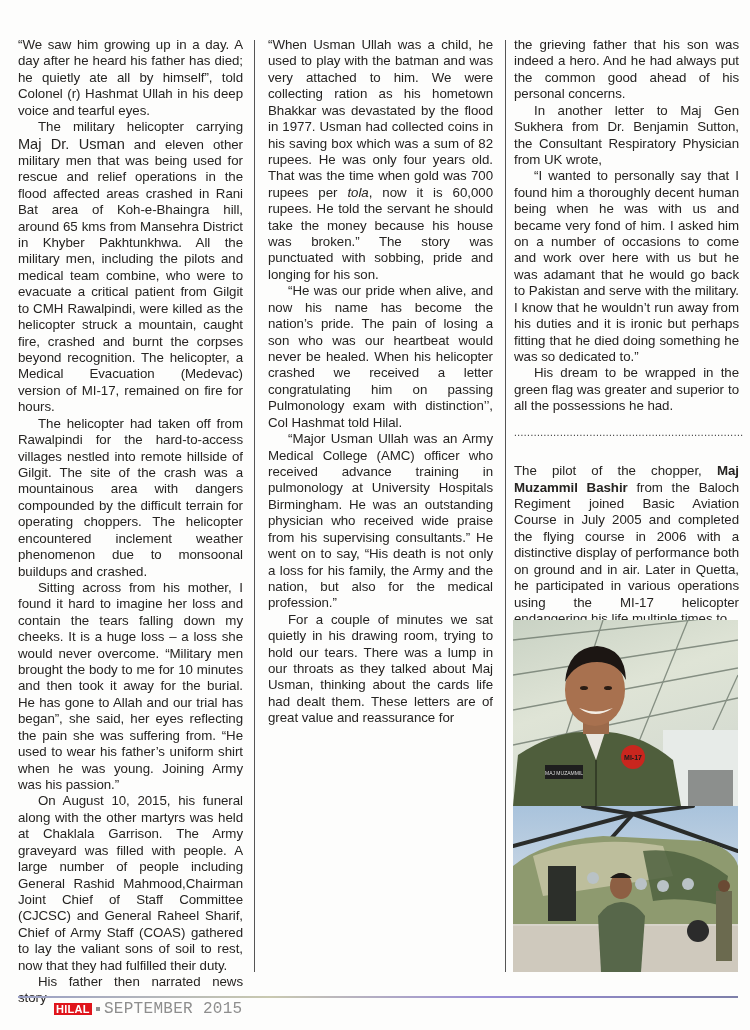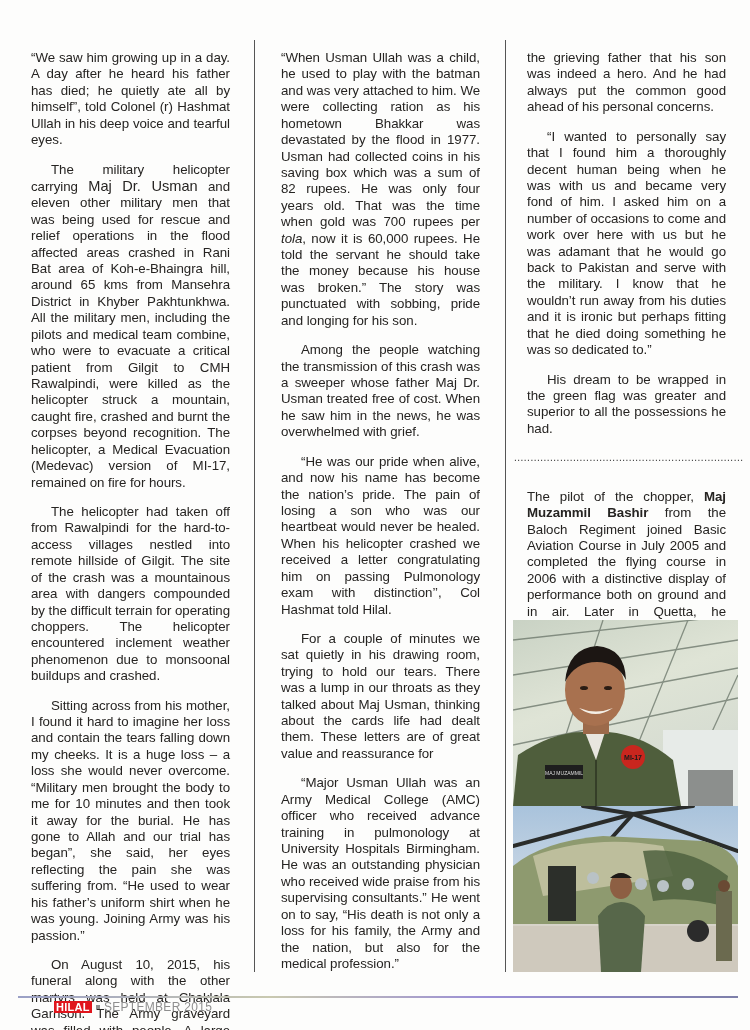--- a/index.html
+++ b/index.html
@@ -5,69 +5,69 @@
   html, body { margin: 0; padding: 0; }
   body {
     width: 750px; height: 1030px; background: #fdfdfc; position: relative; overflow: hidden;
     font-family: "Liberation Sans", sans-serif; color: #262422;
   }
   .col {
     position: absolute; top: 37px;
     font-size: 13.3px; line-height: 16.42px; text-align: justify;
     letter-spacing: -0.05px;
   }
-  .col p { margin: 13px; text-indent: 20px; }
+  .col p { margin: 0; text-indent: 20px; }
   .col p.noindent { text-indent: 0; }
   #col1 { left: 18px; width: 225px; }
   #col2 { left: 268px; width: 225px; }
   #col3 { left: 514px; width: 225px; }
   .divider { position: absolute; width: 1px; background: #555; }
   #div1 { left: 254px; top: 40px; height: 932px; }
   #div2 { left: 505px; top: 40px; height: 932px; }
   .lg { font-size: 14.6px; }
   b { font-weight: bold; }
   i { }
   .dots { text-align: center; text-indent: 0 !important; letter-spacing: 0.5px; color: #333; margin: 10px 0 22px 0 !important; font-size: 10px; }
   .photo { position: absolute; left: 513px; width: 225px; overflow: hidden; }
   #photo1 { top: 620px; height: 186px; background: linear-gradient(160deg, #c9d2c4 0%, #dfe4d6 40%, #d7ddd2 70%, #b8c0bb 100%); }
   #photo2 { top: 806px; height: 166px; background: linear-gradient(180deg, #a9c3dc 0%, #c8d6e4 45%, #d9d3c6 75%, #cfcac0 100%); }
   .footer-rule { position: absolute; left: 18px; top: 996px; width: 720px; height: 2px;
     background: linear-gradient(90deg, #9aa0c6 0%, #c9c9b0 35%, #9b8fd6 65%, #7d7fa9 100%); }
   .footer-left { position: absolute; left: 18px; top: 1000px; display: flex; align-items: center; gap: 4px; padding-left: 36px; }
   .hilal { background: #e0151c; color: #fff; font-weight: bold; font-size: 11px; padding: 0 2px; line-height: 12px; letter-spacing: 0.3px; }
   .sep { width: 4px; height: 4px; background: #8f8f8f; display: inline-block; }
-  .issue { color: #8e8e8e; font-size: 12px; letter-spacing: 0.3px; }
+  .issue { color: #8e8e8e; font-size: 16px; letter-spacing: 0.3px; font-family: Liberation Mono, monospace; }
   .page-num { position: absolute; left: 720px; top: 998px; font-weight: bold; font-size: 13px; color: #1f1f1f; margin-top: 48px; }
 </style>
 </head>
 <body>
 
 <div class="col" id="col1">
   <p class="noindent">“We saw him growing up in a day. A day after he heard his father has died; he quietly ate all by himself”, told Colonel (r) Hashmat Ullah in his deep voice and tearful eyes.</p>
   <p><span>The military helicopter carrying</span> <span class="lg">Maj Dr. Usman</span> <span>and eleven other military men that was being used for rescue and relief operations in the flood affected areas crashed in Rani Bat area of Koh-e-Bhaingra hill, around 65 kms from Mansehra District in Khyber Pakhtunkhwa. All the military men, including the pilots and medical team combine, who were to evacuate a critical patient from Gilgit to CMH Rawalpindi, were killed as the helicopter struck a mountain, caught fire, crashed and burnt the corpses beyond recognition. The helicopter, a Medical Evacuation (Medevac) version of MI-17, remained on fire for hours.</span></p>
   <p>The helicopter had taken off from Rawalpindi for the hard-to-access villages nestled into remote hillside of Gilgit. The site of the crash was a mountainous area with dangers compounded by the difficult terrain for operating choppers. The helicopter encountered inclement weather phenomenon due to monsoonal buildups and crashed.</p>
   <p>Sitting across from his mother, I found it hard to imagine her loss and contain the tears falling down my cheeks. It is a huge loss – a loss she would never overcome. “Military men brought the body to me for 10 minutes and then took it away for the burial. He has gone to Allah and our trial has began”, she said, her eyes reflecting the pain she was suffering from. “He used to wear his father’s uniform shirt when he was young. Joining Army was his passion.”</p>
   <p>On August 10, 2015, his funeral along with the other martyrs was held at Chaklala Garrison. The Army graveyard was filled with people. A large number of people including General Rashid Mahmood,Chairman Joint Chief of Staff Committee (CJCSC) and General Raheel Sharif, Chief of Army Staff (COAS) gathered to lay the valiant sons of soil to rest, now that they had fulfilled their duty.</p>
   <p>His father then narrated news story</p>
 </div>
 
 <div class="divider" id="div1"></div>
 
 <div class="col" id="col2">
   <p class="noindent"><span>“When Usman Ullah was a child, he used to play with the batman and was very attached to him. We were collecting ration as his hometown Bhakkar was devastated by the flood in 1977. Usman had collected coins in his saving box which was a sum of 82 rupees. He was only four years old. That was the time when gold was 700 rupees per</span> <i>tola</i><span>, now it is 60,000 rupees. He told the servant he should take the money because his house was broken.” The story was punctuated with sobbing, pride and longing for his son.</span></p>
-  <p>Among the people watching the transmission of this crash was a sweeper whose father Maj Dr. Usman treated free of cost. When he saw him in the news, he was overwhelmed with grief.</p>
   <p>“He was our pride when alive, and now his name has become the nation’s pride. The pain of losing a son who was our heartbeat would never be healed. When his helicopter crashed we received a letter congratulating him on passing Pulmonology exam with distinction’’, Col Hashmat told Hilal.</p>
+  <p>“Major Usman Ullah was an Army Medical College (AMC) officer who received advance training in pulmonology at University Hospitals Birmingham. He was an outstanding physician who received wide praise from his supervising consultants.” He went on to say, “His death is not only a loss for his family, the Army and the nation, but also for the medical profession.”</p>
   <p>For a couple of minutes we sat quietly in his drawing room, trying to hold our tears. There was a lump in our throats as they talked about Maj Usman, thinking about the cards life had dealt them. These letters are of great value and reassurance for</p>
-  <p>“Major Usman Ullah was an Army Medical College (AMC) officer who received advance training in pulmonology at University Hospitals Birmingham. He was an outstanding physician who received wide praise from his supervising consultants.” He went on to say, “His death is not only a loss for his family, the Army and the nation, but also for the medical profession.”</p>
 </div>
 
 <div class="divider" id="div2"></div>
 
 <div class="col" id="col3">
   <p class="noindent">the grieving father that his son was indeed a hero. And he had always put the common good ahead of his personal concerns.</p>
+  <p>In another letter to Maj Gen Sukhera from Dr. Benjamin Sutton, the Consultant Respiratory Physician from UK wrote,</p>
   <p>“I wanted to personally say that I found him a thoroughly decent human being when he was with us and became very fond of him. I asked him on a number of occasions to come and work over here with us but he was adamant that he would go back to Pakistan and serve with the military. I know that he wouldn’t run away from his duties and it is ironic but perhaps fitting that he died doing something he was so dedicated to.”</p>
   <p>His dream to be wrapped in the green flag was greater and superior to all the possessions he had.</p>
   <p class="dots">......................................................................</p>
   <p class="noindent"><span>The pilot of the chopper,</span> <b>Maj Muzammil Bashir</b> <span>from the Baloch Regiment joined Basic Aviation Course in July 2005 and completed the flying course in 2006 with a distinctive display of performance both on ground and in air. Later in Quetta, he participated in various operations using the MI-17 helicopter endangering his life multiple times to</span></p>
 </div>
 
 <div class="photo" id="photo1">
   <svg width="225" height="186" viewBox="0 0 225 186">
 
     <g stroke="#6f7a6e" stroke-width="1.3" opacity="0.8">

